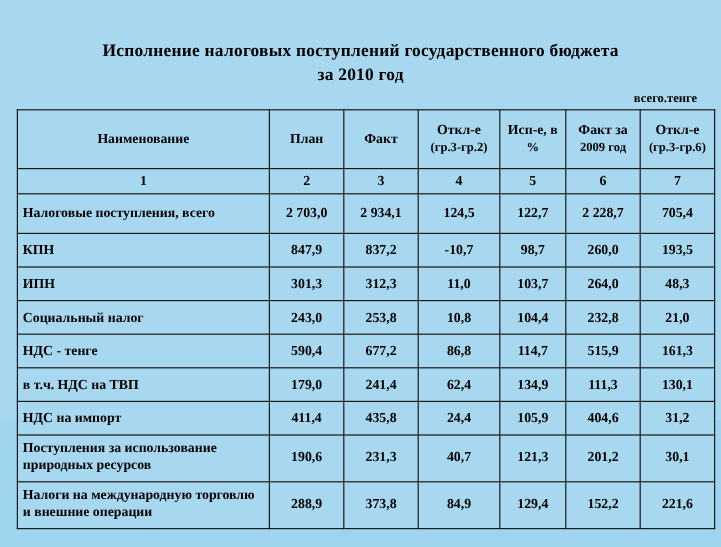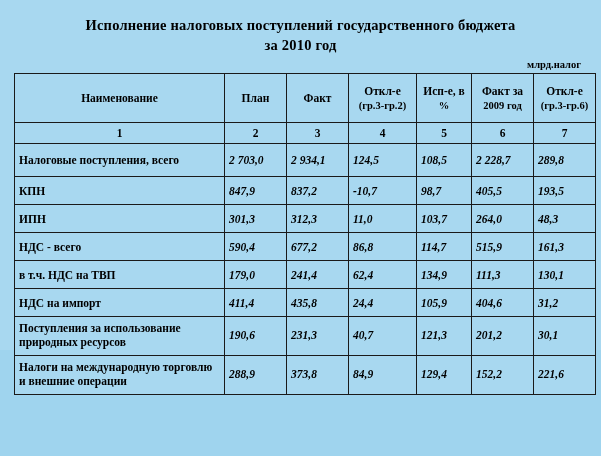--- a/index.html
+++ b/index.html
@@ -13,21 +13,21 @@
     font-family: "Liberation Serif", serif;
     color: #000;
     overflow: hidden;
   }
   .page {
     position: relative;
     width: 601px;
     height: 350px;
     box-sizing: border-box;
     background: linear-gradient(#a8d8f0, #a8d8f0);
-    padding: 8px 14px 0 14px;
+    padding: 26px 14px 0 14px;
   }
   .title {
     text-align: center;
     font-weight: bold;
     font-size: 14.5px;
     line-height: 1.35;
     margin: 8px 18px 2px 18px;
     letter-spacing: 0.2px;
   }
   .units {
@@ -67,23 +67,22 @@
     font-weight: bold;
     font-size: 11.5px;
     height: 16px;
     padding: 1px 4px;
   }
   .name {
     text-align: left;
     padding-left: 6px;
   }
   .num {
-    text-align: left;
+    text-align: center;
     padding-right: 8px;
-    font-style: italic;
   }
   .bold td, td.bold {
     font-weight: bold;
   }
   .total td {
     font-weight: bold;
     font-size: 12.5px;
     height: 28px;
   }
   .iznih td {
@@ -112,21 +111,21 @@
 </head>
 <body>
 
 <div class="page">
 
   <div class="title">
     <span>Исполнение налоговых поступлений государственного бюджета</span><br>
     <span>за 2010 год</span>
   </div>
 
-  <div class="units">млрд.налог</div>
+  <div class="units">всего.тенге</div>
 
   <table class="main">
     <colgroup>
       <col style="width:210px">
       <col style="width:62px">
       <col style="width:62px">
       <col style="width:68px">
       <col style="width:55px">
       <col style="width:62px">
       <col style="width:62px">
@@ -168,44 +167,53 @@
         <td>6</td>
         <td>7</td>
       </tr>
     </thead>
     <tbody>
       <tr class="total">
         <td class="name wrapname">Налоговые поступления,  всего</td>
         <td class="num">2 703,0</td>
         <td class="num">2 934,1</td>
         <td class="num">124,5</td>
-        <td class="num">108,5</td>
+        <td class="num">122,7</td>
         <td class="num">2 228,7</td>
-        <td class="num">289,8</td>
+        <td class="num">705,4</td>
       </tr>
       <tr class="rowtall bold">
         <td class="name indent">КПН</td>
         <td class="num">847,9</td>
         <td class="num">837,2</td>
         <td class="num">-10,7</td>
         <td class="num">98,7</td>
-        <td class="num">405,5</td>
+        <td class="num">260,0</td>
         <td class="num">193,5</td>
       </tr>
       <tr class="rowtall bold">
         <td class="name indent">ИПН</td>
         <td class="num">301,3</td>
         <td class="num">312,3</td>
         <td class="num">11,0</td>
         <td class="num">103,7</td>
         <td class="num">264,0</td>
         <td class="num">48,3</td>
       </tr>
       <tr class="rowtall bold">
-        <td class="name indent">НДС - всего</td>
+        <td class="name indent">Социальный  налог</td>
+        <td class="num">243,0</td>
+        <td class="num">253,8</td>
+        <td class="num">10,8</td>
+        <td class="num">104,4</td>
+        <td class="num">232,8</td>
+        <td class="num">21,0</td>
+      </tr>
+      <tr class="rowtall bold">
+        <td class="name indent">НДС - тенге</td>
         <td class="num">590,4</td>
         <td class="num">677,2</td>
         <td class="num">86,8</td>
         <td class="num">114,7</td>
         <td class="num">515,9</td>
         <td class="num">161,3</td>
       </tr>
       <tr class="rowtall bold">
         <td class="name indent">в т.ч. НДС на ТВП</td>
         <td class="num">179,0</td>

